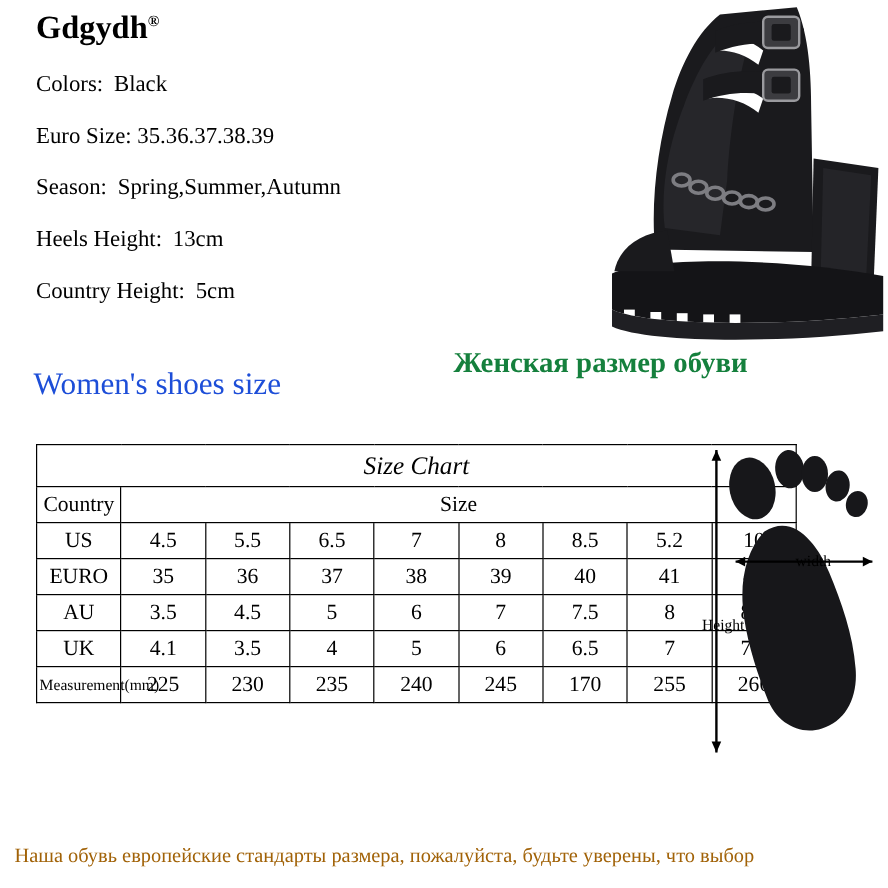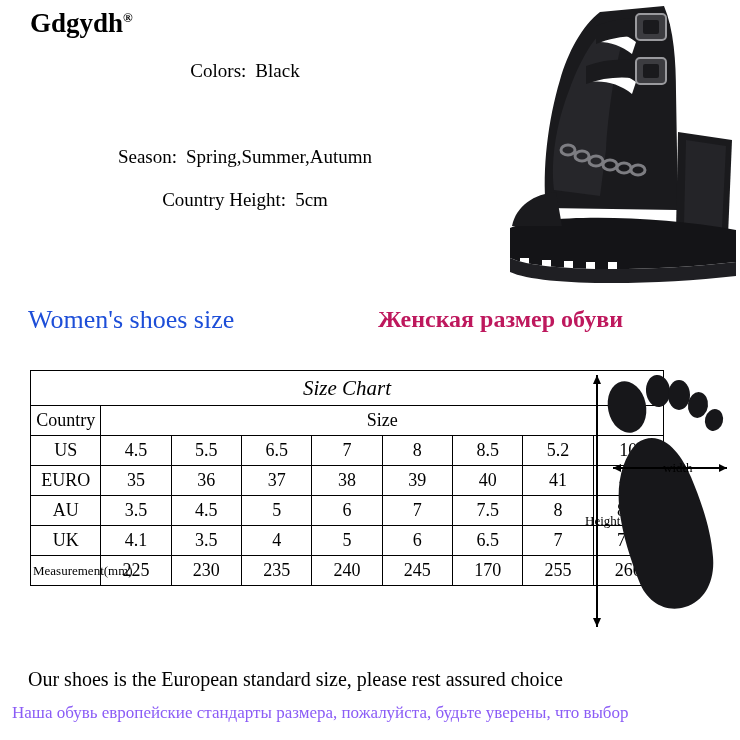--- a/index.html
+++ b/index.html
@@ -36,21 +36,20 @@
     vertical-align: super;
     font-weight: bold;
   }
 
   
   .specs {
     position: absolute;
     left: 30px;
     top: 60px;
     width: 430px;
-    text-align: center;
   }
   .spec-row {
     margin-bottom: 21px;
     font-size: 19px;
     line-height: 22px;
     white-space: nowrap;
   }
   .spec-label {
     font-family: "Liberation Serif", serif;
   }
@@ -74,24 +73,24 @@
     position: absolute;
     left: 28px;
     top: 305px;
     font-size: 26px;
     font-family: "Liberation Serif", serif;
     color: #1d4ed8;
   }
   .size-heading-ru {
     position: absolute;
     left: 378px;
-    top: 306px;
+    top: 290px;
     font-size: 24px;
     font-family: "Liberation Serif", serif;
-    color: #be185d;
+    color: #15803d;
     font-weight: bold;
   }
 
   
   .chart-wrap {
     position: absolute;
     left: 30px;
     top: 370px;
     width: 530px;
   }
@@ -166,21 +165,21 @@
     top: 668px;
     font-size: 20px;
     font-family: "Liberation Serif", serif;
   }
   .footer-ru {
     position: absolute;
     left: 12px;
     top: 703px;
     font-size: 17px;
     font-family: "Liberation Serif", serif;
-    color: #8b5cf6;
+    color: #a16207;
   }
 </style>
 </head>
 <body>
 
 <div class="page">
 
   <div class="brand">
     <span>Gdgydh</span><span class="reg">®</span>
   </div>
@@ -229,24 +228,27 @@
 
       <path d="M62 226 C66 206 84 194 106 192 L112 226 Z" fill="#1a1a1d"></path>
     </svg>
   </div>
 
   <div class="specs">
     <div class="spec-row">
       <span class="spec-label">Colors:</span><span class="spec-value">Black</span>
     </div>
     <div class="spec-row">
-      <span class="spec-value"></span>
+      <span class="spec-label">Euro Size: 35.36.37.38.39</span><span class="spec-value"></span>
     </div>
     <div class="spec-row">
       <span class="spec-label">Season:</span><span class="spec-value">Spring,Summer,Autumn</span>
+    </div>
+    <div class="spec-row">
+      <span class="spec-label">Heels Height:</span><span class="spec-value">13cm</span>
     </div>
     <div class="spec-row">
       <span class="spec-label">Country Height:</span><span class="spec-value">5cm</span>
     </div>
   </div>
 
   <div class="size-heading">Women's shoes size</div>
   <div class="size-heading-ru">Женская размер обуви</div>
 
   <div class="chart-wrap">
@@ -334,16 +336,15 @@
       <polygon points="152,103 144,99 144,107" fill="#000"></polygon>
 
       <line x1="22" y1="10" x2="22" y2="262" stroke="#000" stroke-width="2"></line>
       <polygon points="22,10 18,19 26,19" fill="#000"></polygon>
       <polygon points="22,262 18,253 26,253" fill="#000"></polygon>
     </svg>
     <div class="lbl-width">width</div>
     <div class="lbl-length">Height</div>
   </div>
 
-  <div class="footer-en">Our shoes is the European standard size, please rest assured choice</div>
   <div class="footer-ru">Наша обувь европейские стандарты размера, пожалуйста, будьте уверены, что выбор</div>
 
 </div>
 
 </body></html>

